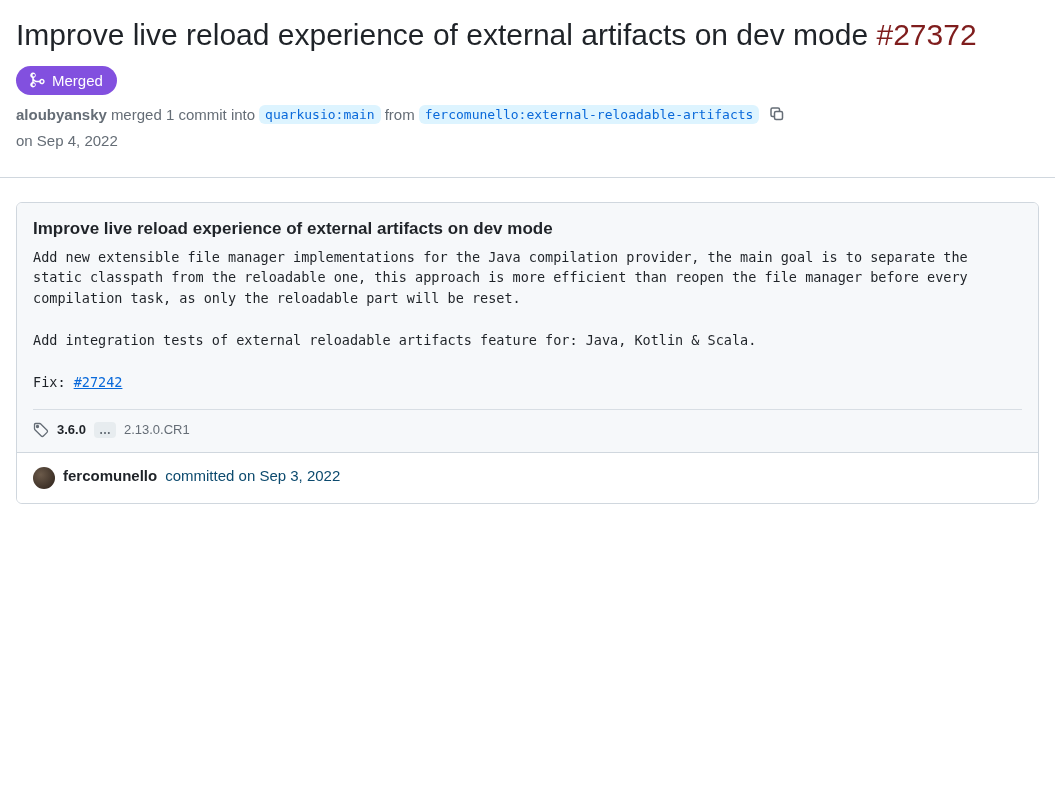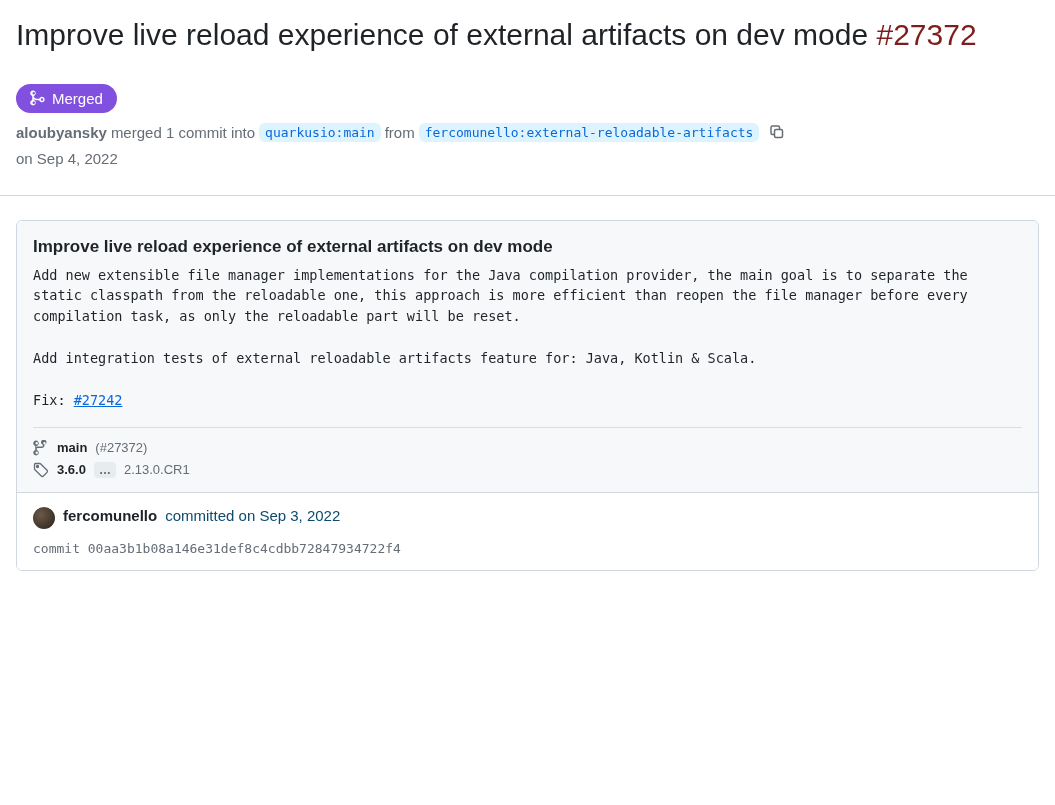--- a/index.html
+++ b/index.html
@@ -39,21 +39,20 @@
   .state-badge {
     display: inline-flex;
     align-items: center;
     background: #8250df;
     color: #ffffff;
     padding: 6px 14px;
     border-radius: 999px;
     font-size: 15px;
     font-weight: 500;
     gap: 6px;
-    margin-top: 18px;
   }
   .merge-summary {
     color: #656d76;
     font-size: 15px;
     display: flex;
     flex-wrap: wrap;
     align-items: center;
     gap: 4px;
     margin-top: 10px;
   }
@@ -212,47 +211,34 @@
 <div class="commit-card">
   <div class="commit-header">
     <div class="commit-title">Improve live reload experience of external artifacts on dev mode</div>
     <pre class="commit-body"><span>Add new extensible file manager implementations for the Java compilation provider, the main goal is to separate the static classpath from the reloadable one, this approach is more efficient than reopen the file manager before every compilation task, as only the reloadable part will be reset.
 
 Add integration tests of external reloadable artifacts feature for: Java, Kotlin &amp; Scala.
 
 Fix: </span><a href="#">#27242</a></pre>
 
     <div class="refs-row">
-      <div class="ref-line">
-        <span>
-          <svg width="16" height="16" viewBox="0 0 16 16" fill="#656d76">
-            <path d="M5 3.25a1.25 1.25 0 1 1-2.5 0 1.25 1.25 0 0 1 2.5 0zM3.75 6a2.75 2.75 0 1 0-1.5 0v4a2.75 2.75 0 1 0 1.5 0v-1c0-.5.5-1 1-1h4c1.5 0 2.75-1.25 2.75-2.75v-.3a2.75 2.75 0 1 0-1.5 0v.3c0 .7-.55 1.25-1.25 1.25h-4c-.5 0-1 .15-1.5.45V6zM11.5 2a1.25 1.25 0 1 1 0 2.5A1.25 1.25 0 0 1 11.5 2zM3.75 11.5a1.25 1.25 0 1 1 0 2.5 1.25 1.25 0 0 1 0-2.5z"></path>
-          </svg>
-        </span>
-        <span class="bold">main</span>
-        <span>(#27372)</span>
-      </div>
       <div class="ref-line">
         <span>
           <svg width="16" height="16" viewBox="0 0 16 16" fill="none" stroke="#656d76" stroke-width="1.3">
             <path d="M1.5 2.5v4.2c0 .4.15.75.45 1.05l6.3 6.3c.6.6 1.55.6 2.15 0l3.65-3.65c.6-.6.6-1.55 0-2.15l-6.3-6.3A1.5 1.5 0 0 0 6.7 1.5H2.5a1 1 0 0 0-1 1z"></path>
             <circle cx="4.5" cy="4.5" r="1" fill="#656d76"></circle>
           </svg>
         </span>
         <span class="bold">3.6.0</span>
         <button class="ellipsis-btn">…</button>
         <span>2.13.0.CR1</span>
       </div>
     </div>
   </div>
 
   <div class="commit-meta">
     <div class="meta-author-row">
       <div class="avatar"></div>
       <span class="author-name">fercomunello</span>
       <span class="committed">committed on Sep 3, 2022</span>
     </div>
-    <div class="commit-sha-row">
-      <span>commit</span>
-      <span>00aa3b1b08a146e31def8c4cdbb72847934722f4</span>
-    </div>
   </div>
 </div>
 
 </body></html>

